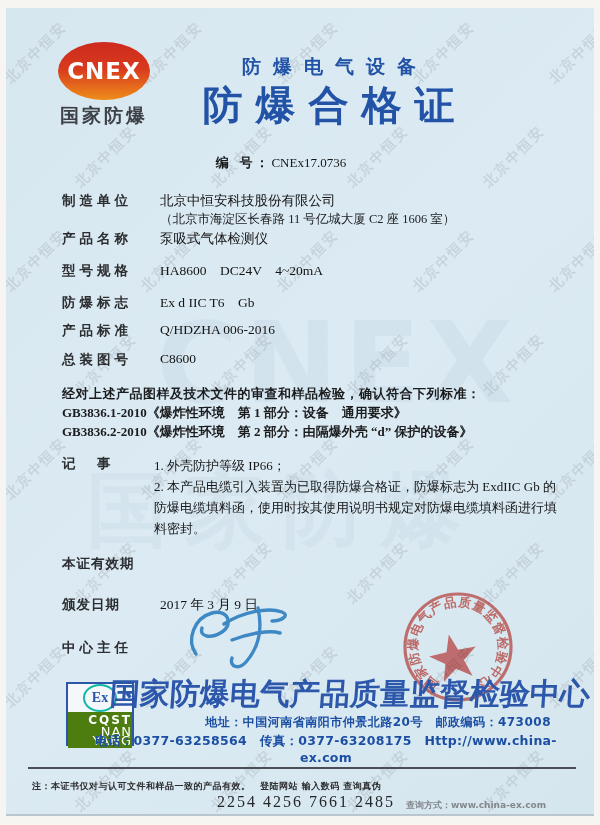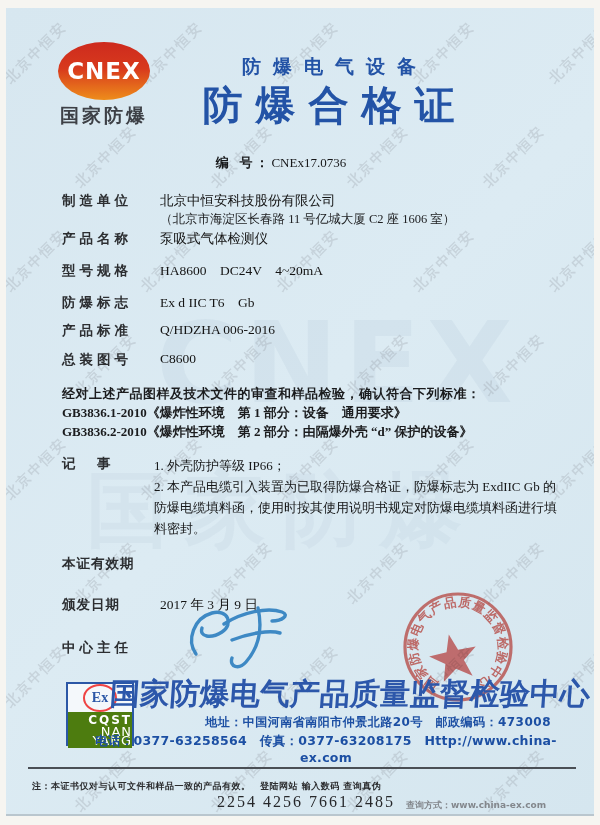--- a/index.html
+++ b/index.html
@@ -39,21 +39,21 @@
   .statement .std{font-family:"Liberation Serif","DejaVu Serif",serif;font-weight:700;}
   .remarks-text{position:absolute;left:148px;top:447px;width:408px;font-size:13px;color:#161718;
         line-height:21px;font-family:"Liberation Serif","DejaVu Serif",serif;}
   
   .sig{position:absolute;left:168px;top:590px;}
   .stamp{position:absolute;left:383px;top:570px;mix-blend-mode:multiply;opacity:.88;}
   
   .ex-box{position:absolute;left:60px;top:674px;width:64px;height:60px;border:2px solid #2b57a6;
         background:#f4f8fb;display:flex;flex-direction:column;}
   .ex-top{flex:1;display:flex;align-items:center;justify-content:center;}
-  .ex-circle{width:30px;height:24px;border:2px solid #ef4444;border-radius:50%;
+  .ex-circle{width:30px;height:24px;border:2px solid #14b8a6;border-radius:50%;
         display:flex;align-items:center;justify-content:center;
         color:#2b57a6;font-weight:bold;font-size:14px;font-family:"Liberation Serif",serif;}
   .ex-bottom{background:#4d7c0f;color:#fff;text-align:right;padding:2px 0 3px;}
   .ex-cqst{font-size:12px;letter-spacing:2px;font-weight:bold;line-height:13px;}
   .ex-ny{font-size:13px;letter-spacing:1px;line-height:9px;}
   .center-name{position:absolute;left:104px;top:666px;width:456px;font-size:30px;font-weight:bold;
         color:#2c57aa;letter-spacing:0px;transform:skewX(-4deg);white-space:nowrap;}
   .addr-line{position:absolute;left:95px;top:706px;width:450px;text-align:right;
         font-size:12px;font-weight:bold;color:#1c4fa3;letter-spacing:.5px;}
   .contact-line{position:absolute;left:75px;top:725px;width:490px;text-align:center;

